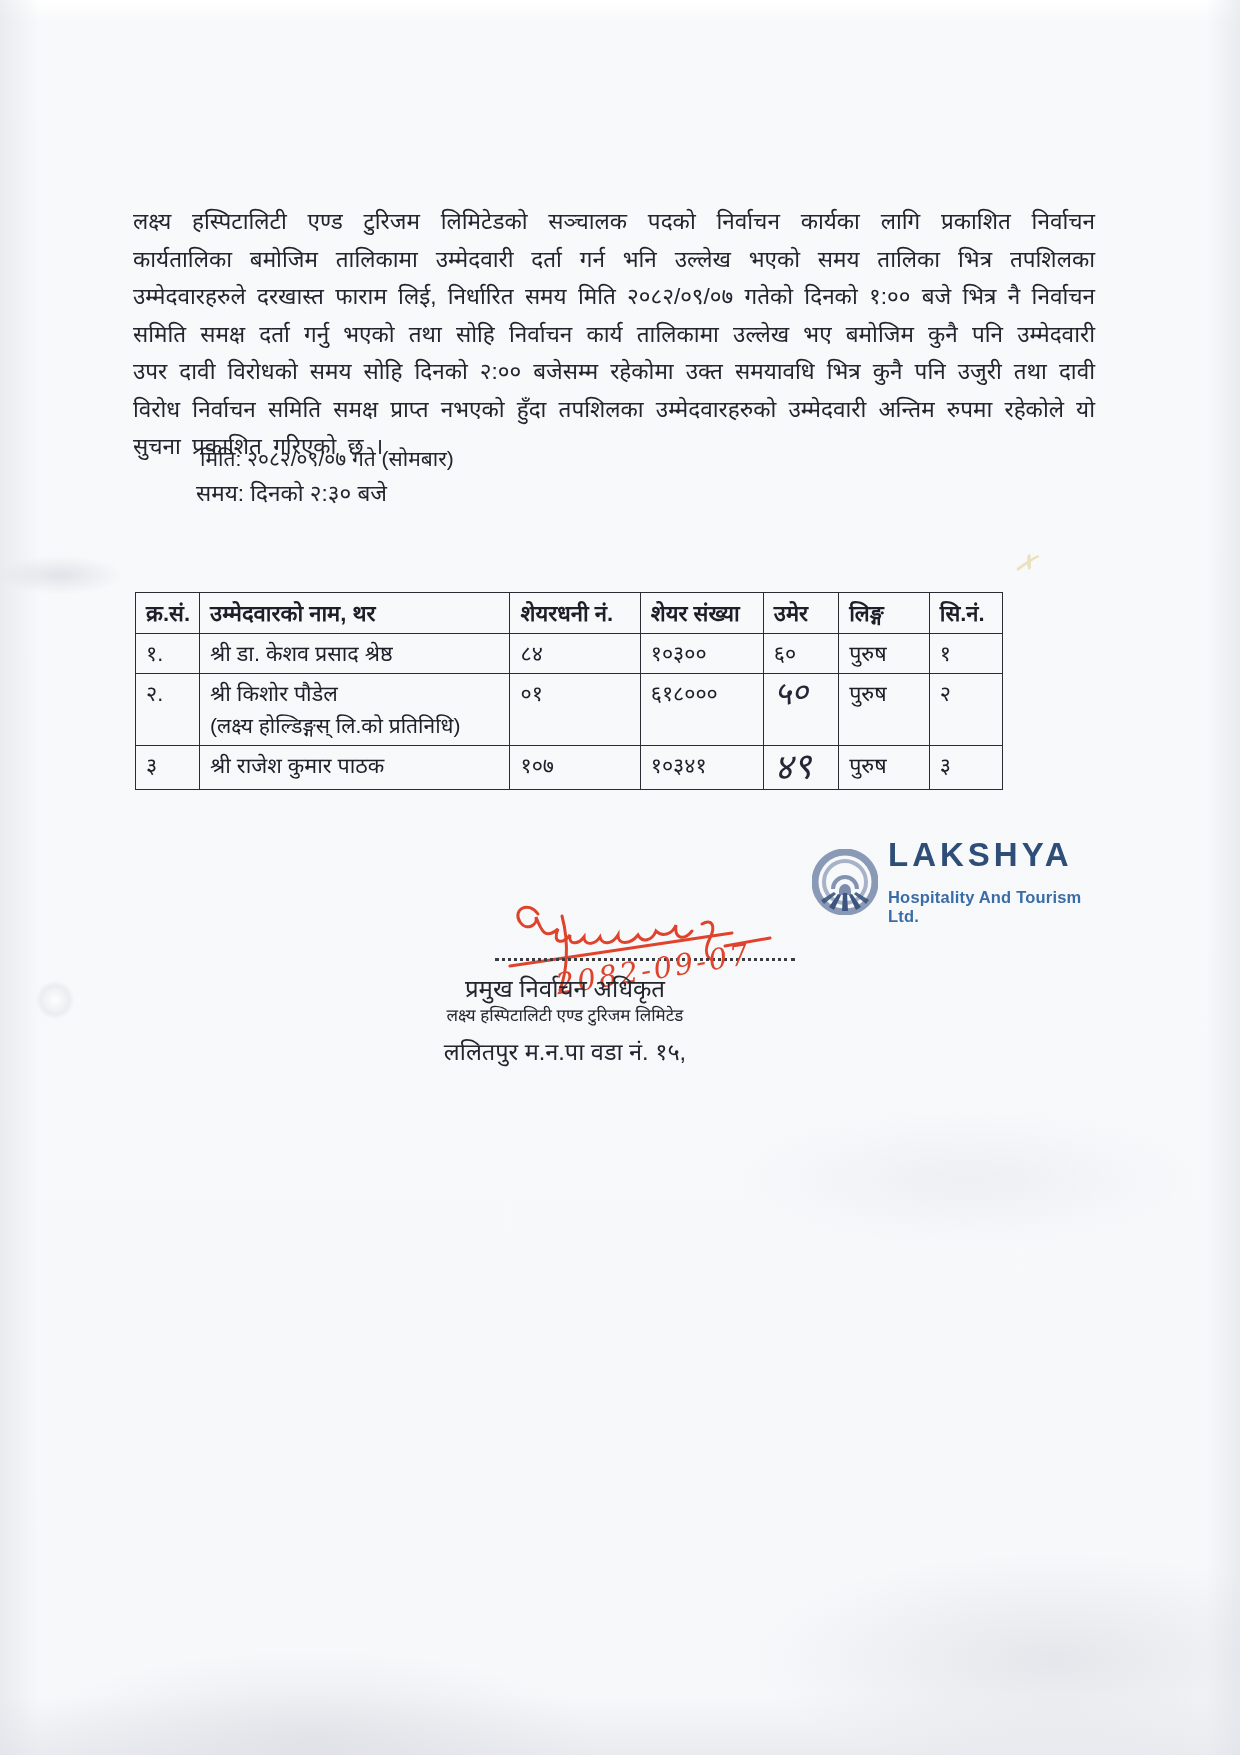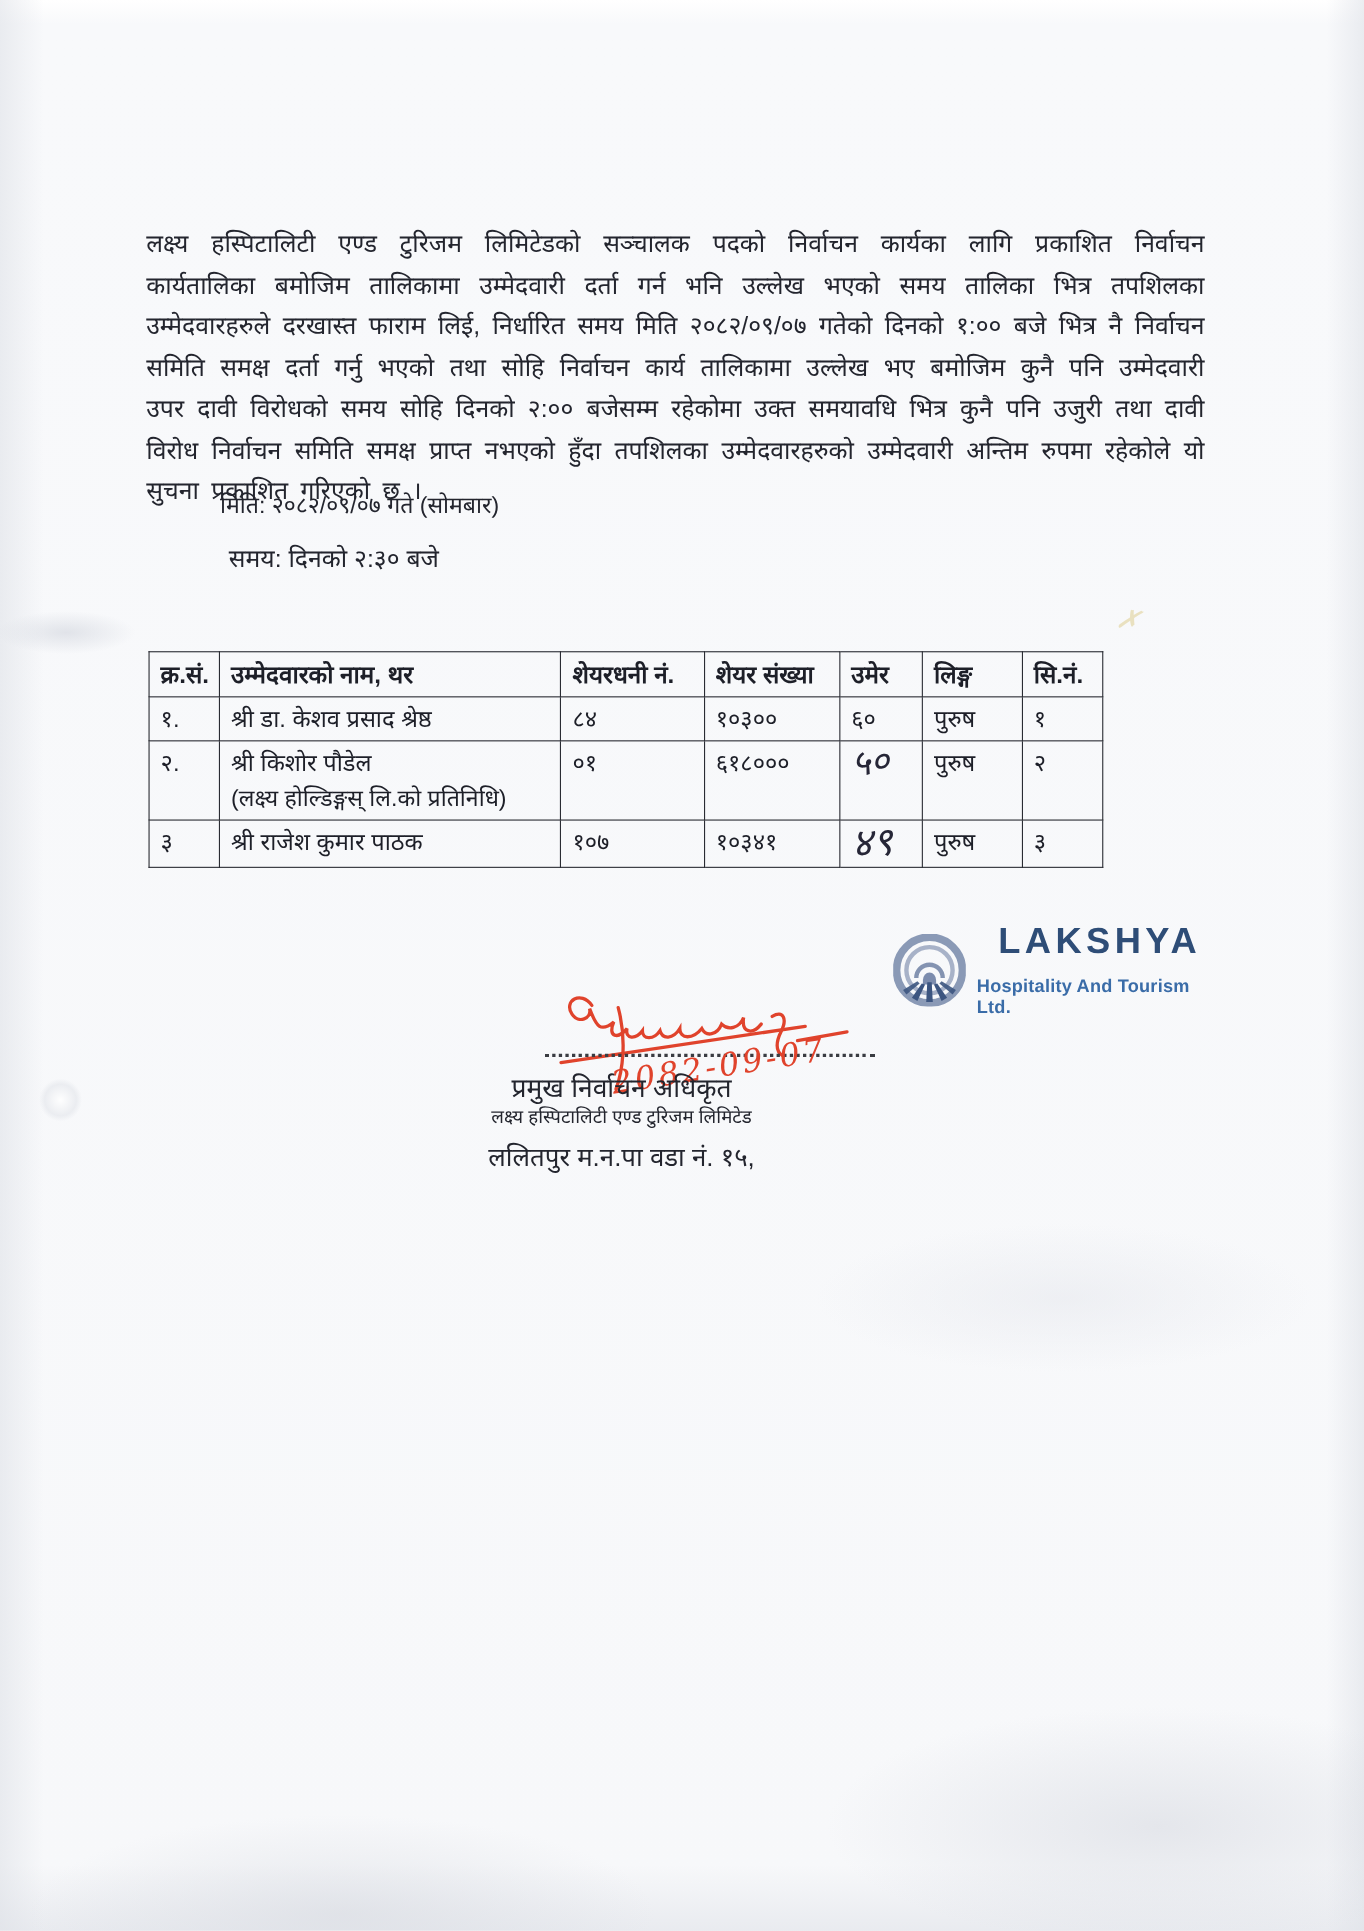--- a/index.html
+++ b/index.html
@@ -28,21 +28,21 @@
     text-decoration:underline;text-underline-offset:7px;text-decoration-thickness:1.5px;
     color:#191b23;
   }
   .body-par{
     left:133px;width:962px;top:203px;
     font-size:22.5px;line-height:37.5px;
     text-align:justify;word-spacing:5px;
     color:#23252e;
   }
   .date-line{left:200px;top:444px;font-size:21px;color:#23252e;}
-  .time-line{left:196px;top:491px;font-size:22.5px;color:#23252e;margin-left:12px;}
+  .time-line{left:196px;top:477px;font-size:22.5px;color:#23252e;}
 
   table.cand{
     position:absolute;left:135px;top:592px;width:868px;
     border-collapse:collapse;table-layout:fixed;
     font-size:21.5px;color:#1d1f28;
   }
   table.cand th,table.cand td{
     border:1.6px solid #2a2c33;
     padding:4px 8px 6px 10px;
     text-align:left;vertical-align:top;
@@ -56,21 +56,21 @@
     font-family:"DejaVu Serif",serif;
     font-size:33px;line-height:30px;color:#262637;
     display:inline-block;transform:rotate(-6deg);
     font-style:italic;
   }
   .hand.big{font-size:36px;transform:rotate(-3deg) translateY(2px);}
 
   .logo{left:812px;top:845px;width:280px;height:74px;display:flex;align-items:center;}
   .logo-icon{width:66px;height:66px;flex:0 0 66px;}
   .logo-texts{margin-left:10px;}
-  .logo-name{font-size:33px;font-weight:bold;letter-spacing:4px;color:#2e4d77;line-height:32px;text-align:right;}
+  .logo-name{font-size:33px;font-weight:bold;letter-spacing:4px;color:#2e4d77;line-height:32px;}
   .logo-sub{font-size:16.5px;font-weight:bold;color:#3a6ca8;margin-top:17px;letter-spacing:.2px;}
 
   .sig-wrap{left:430px;top:890px;width:420px;height:110px;}
   .sig-svg{position:absolute;left:40px;top:-4px;}
   .dotted-line{
     position:absolute;left:65px;top:68px;width:300px;
     border-bottom:3.5px dotted #3a3c42;height:0;
   }
   .stamp-date{
     position:absolute;left:125px;top:62px;

